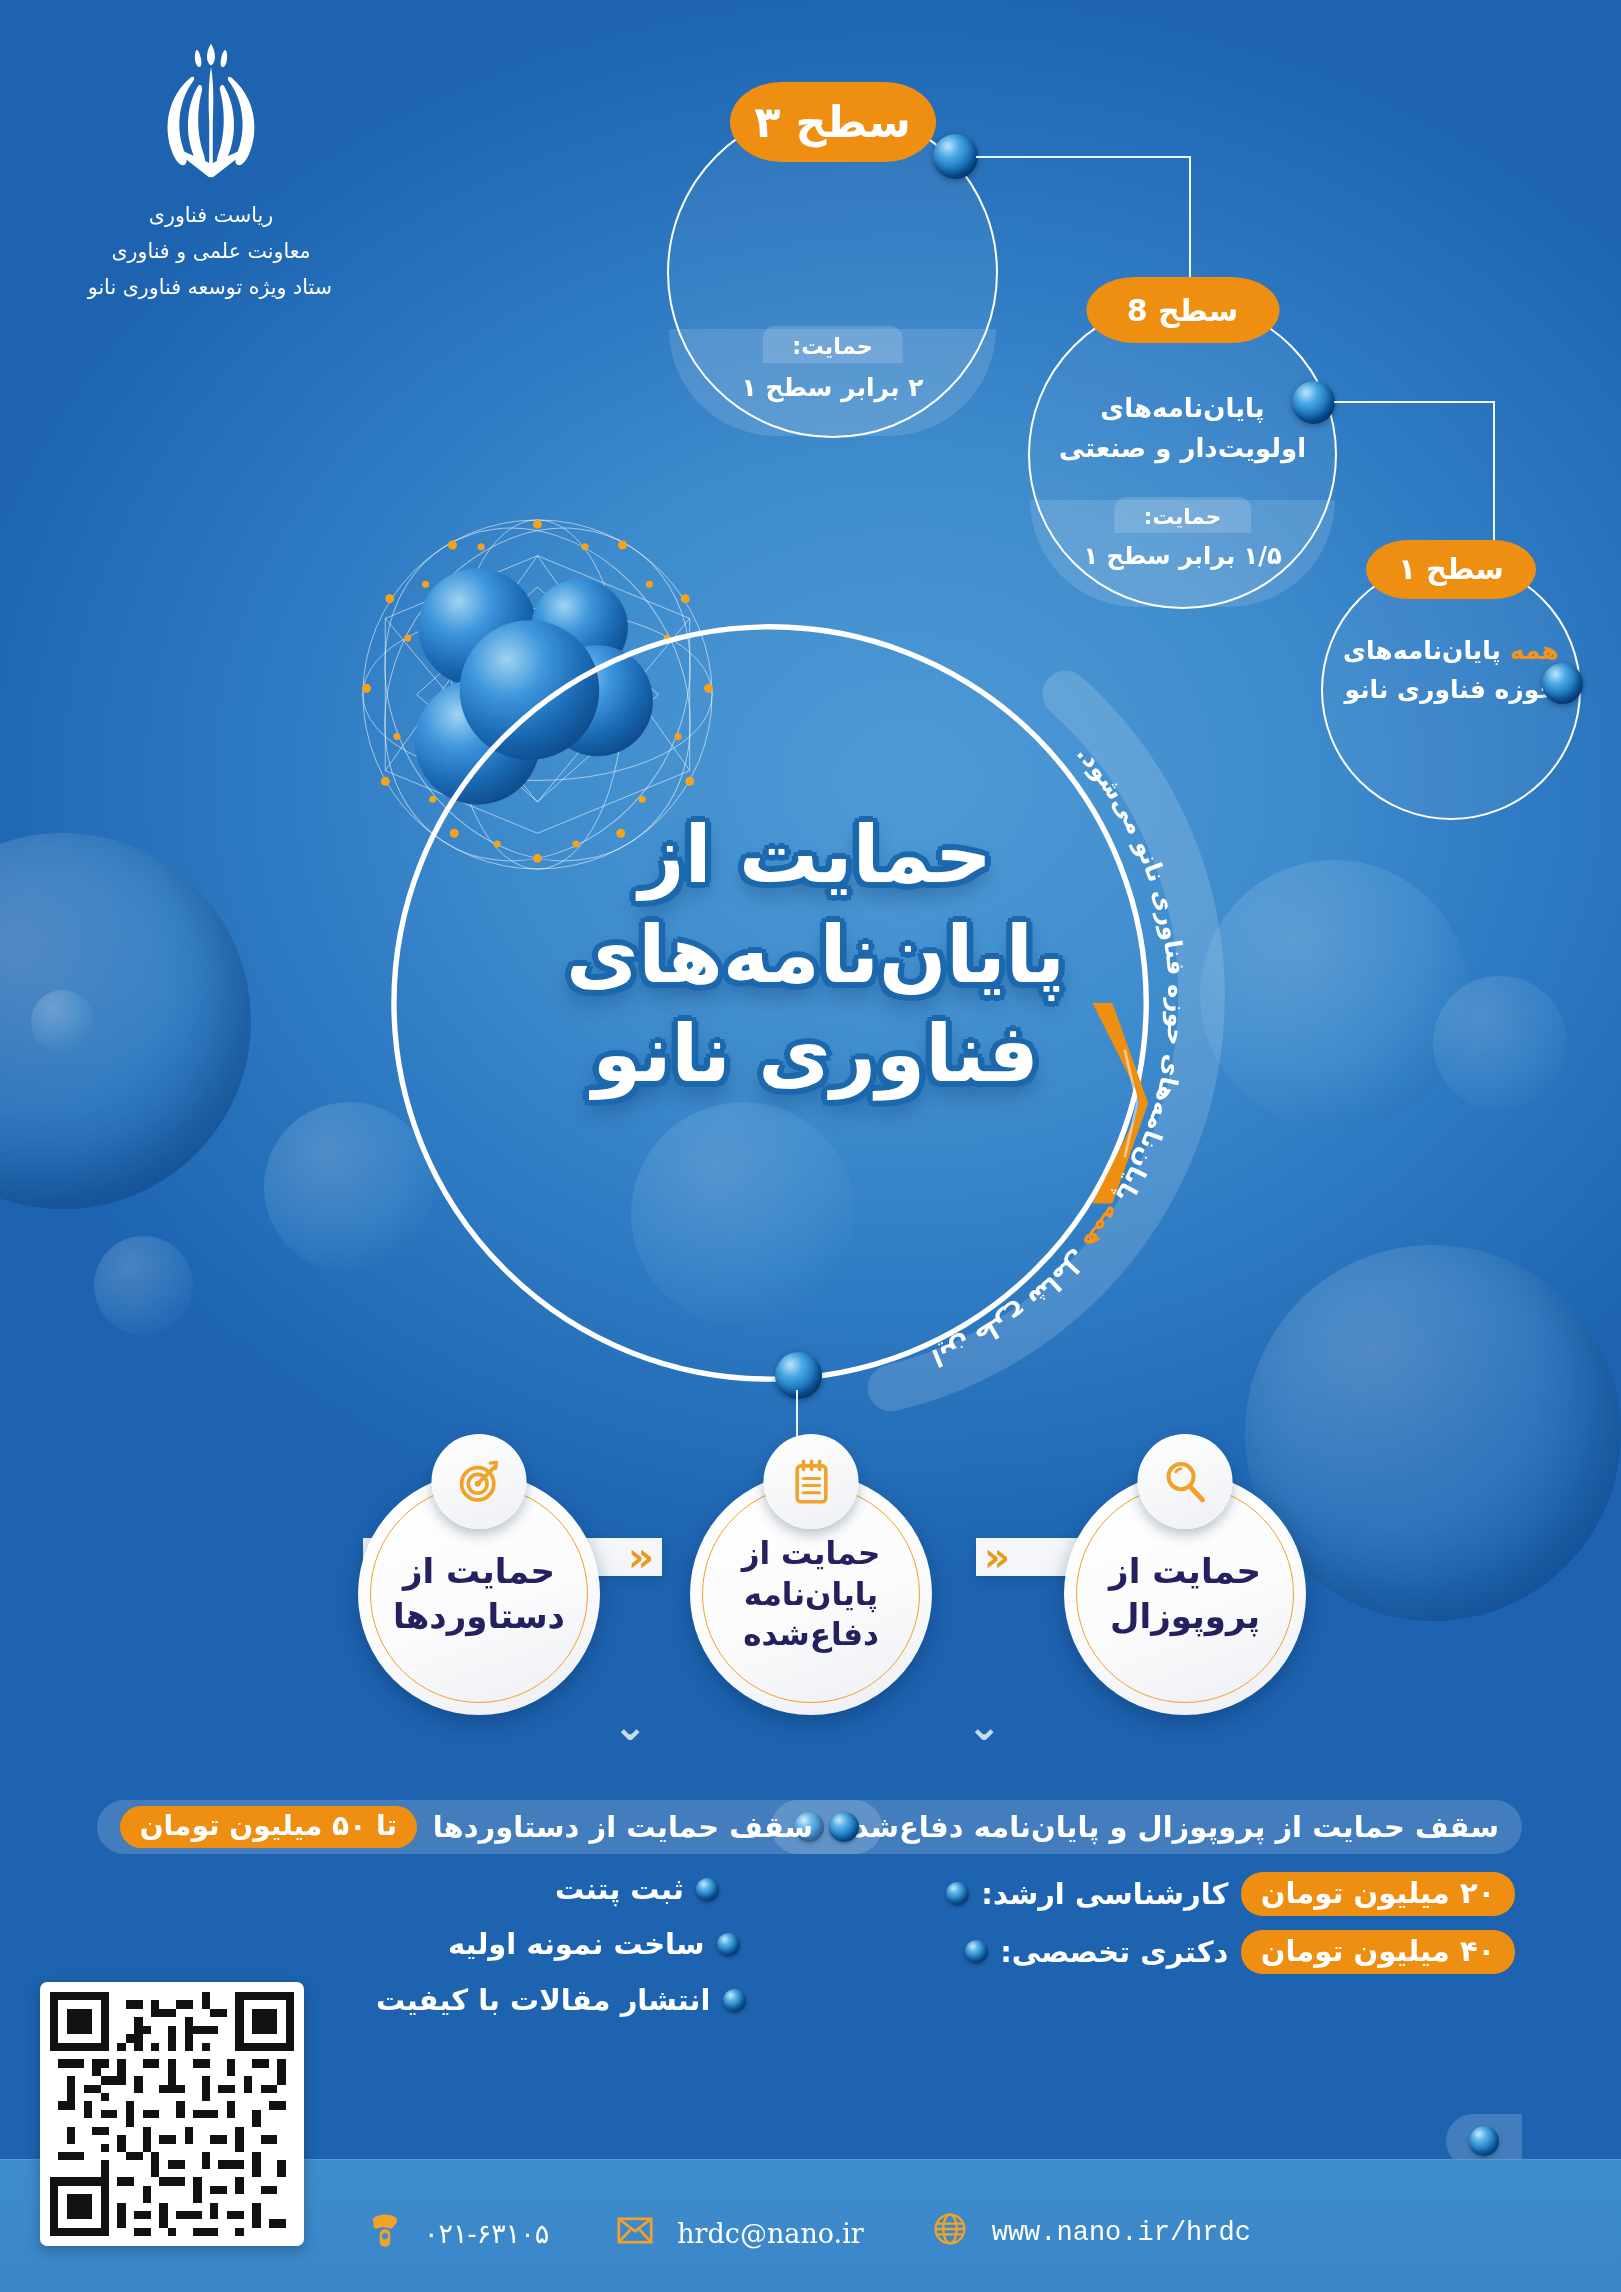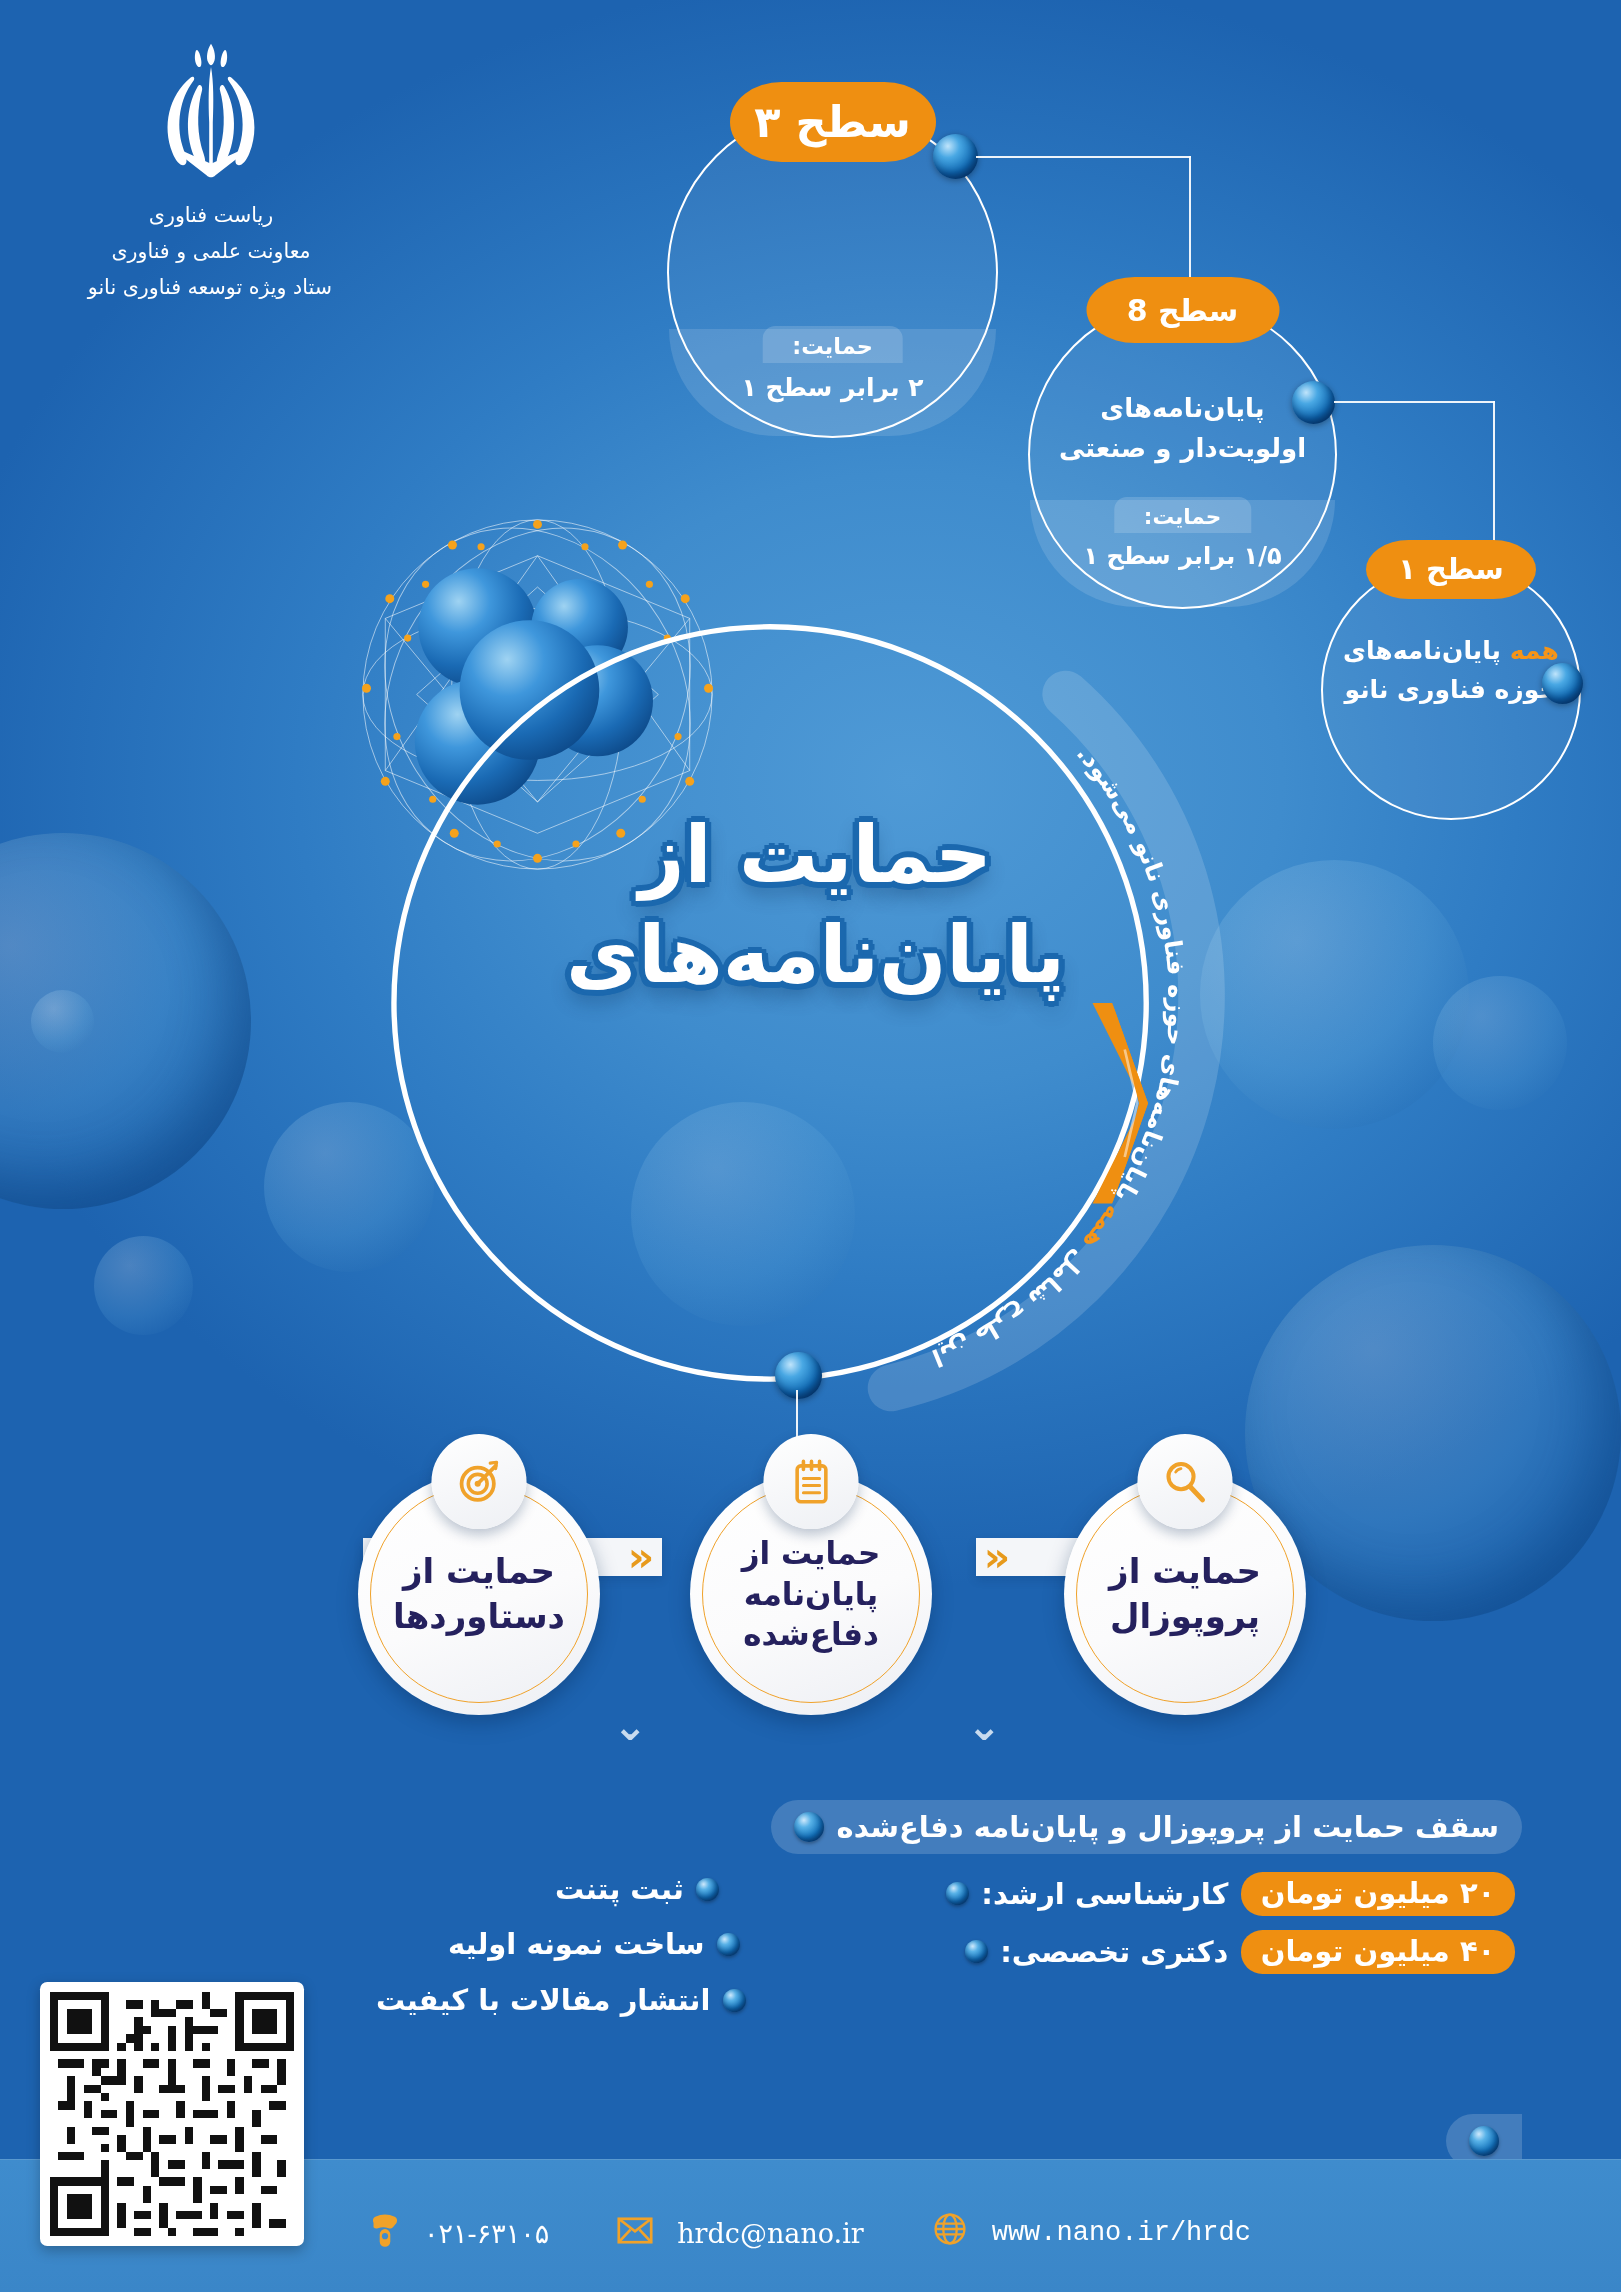--- a/index.html
+++ b/index.html
@@ -305,20 +305,21 @@
         <textPath href="#arcpath" startOffset="50%" text-anchor="middle">
           <tspan id="arc-s1">این طرح شامل</tspan><tspan> </tspan><tspan class="hl" id="arc-hl">همه</tspan><tspan> </tspan><tspan id="arc-s2">پایان‌نامه‌های حوزه فناوری نانو می‌شود.</tspan>
         </textPath>
       </text>
     </svg>
   </div>
 
   <div id="main-title">
     <div>حمایت از</div>
     <div>پایان‌نامه‌های</div>
+    <div>فناوری نانو</div>
   </div>
 
   <div class="sphere" style="left:775px; top:1352px; width:47px; height:47px;"></div>
   <div class="connector v" style="left:796px; top:1390px; height:52px;"></div>
 
   <div id="steps">
 
     <div class="step-bar" style="left:976px; width:107px;"></div>
     <div class="step-bar" style="left:555px; width:107px;"></div>
     <div class="step-bar" style="left:363px; width:107px;"></div>
@@ -385,20 +386,25 @@
     <span>کارشناسی ارشد:</span>
     <span class="bead sm"></span>
   </div>
 
   <div class="list-row" style="right:106px; top:1930px;">
     <span class="pill">۴۰ میلیون تومان</span>
     <span>دکتری تخصصی:</span>
     <span class="bead sm"></span>
   </div>
 
+  <div class="sec-head" style="left:97px; top:1800px; gap:16px; flex-direction:row-reverse;">
+    <span class="pill" style="font-size:28px;">تا ۵۰ میلیون تومان</span>
+    <span>سقف حمایت از دستاوردها</span>
+    <span class="bead"></span>
+  </div>
 
   <div class="list-row" style="left:555px; top:1872px;">
     <span class="bead sm"></span>
     <span>ثبت پتنت</span>
   </div>
   <div class="list-row" style="left:448px; top:1927px;">
     <span class="bead sm"></span>
     <span>ساخت نمونه اولیه</span>
   </div>
   <div class="list-row" style="left:376px; top:1983px;">

